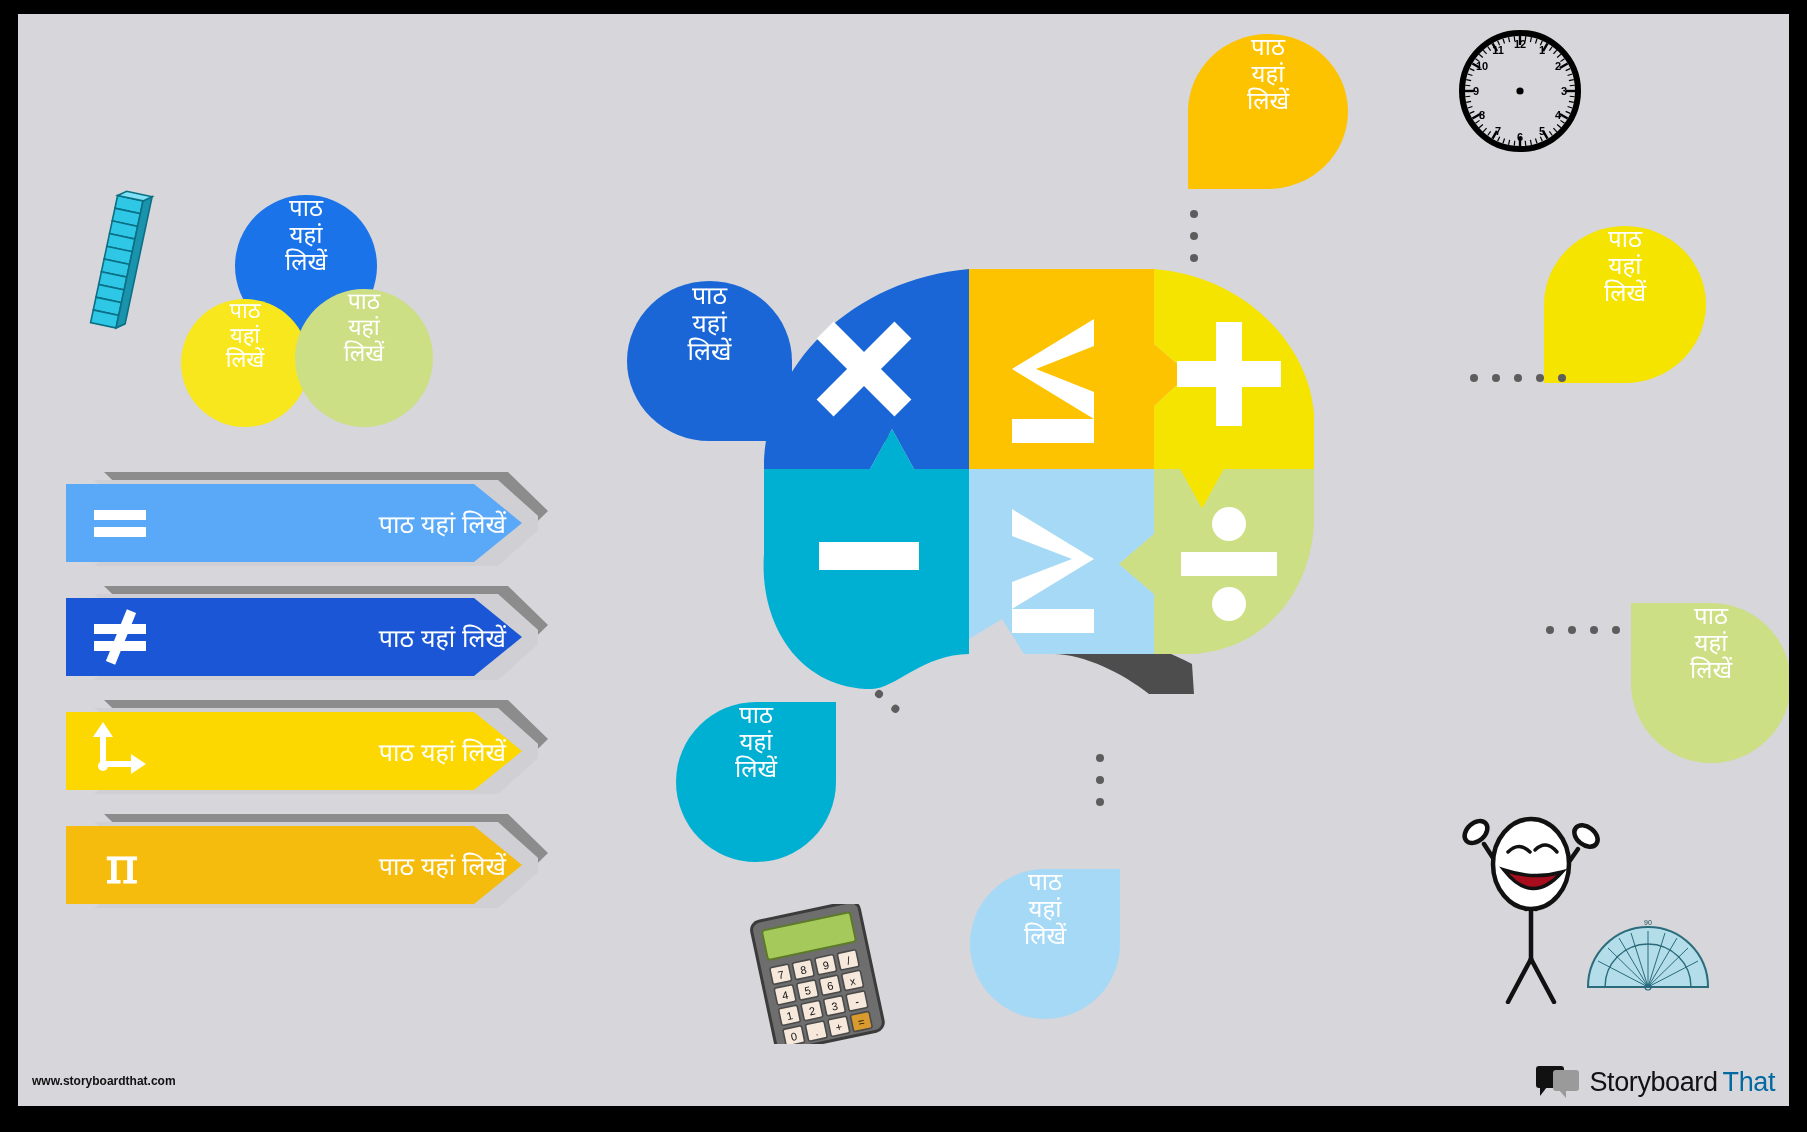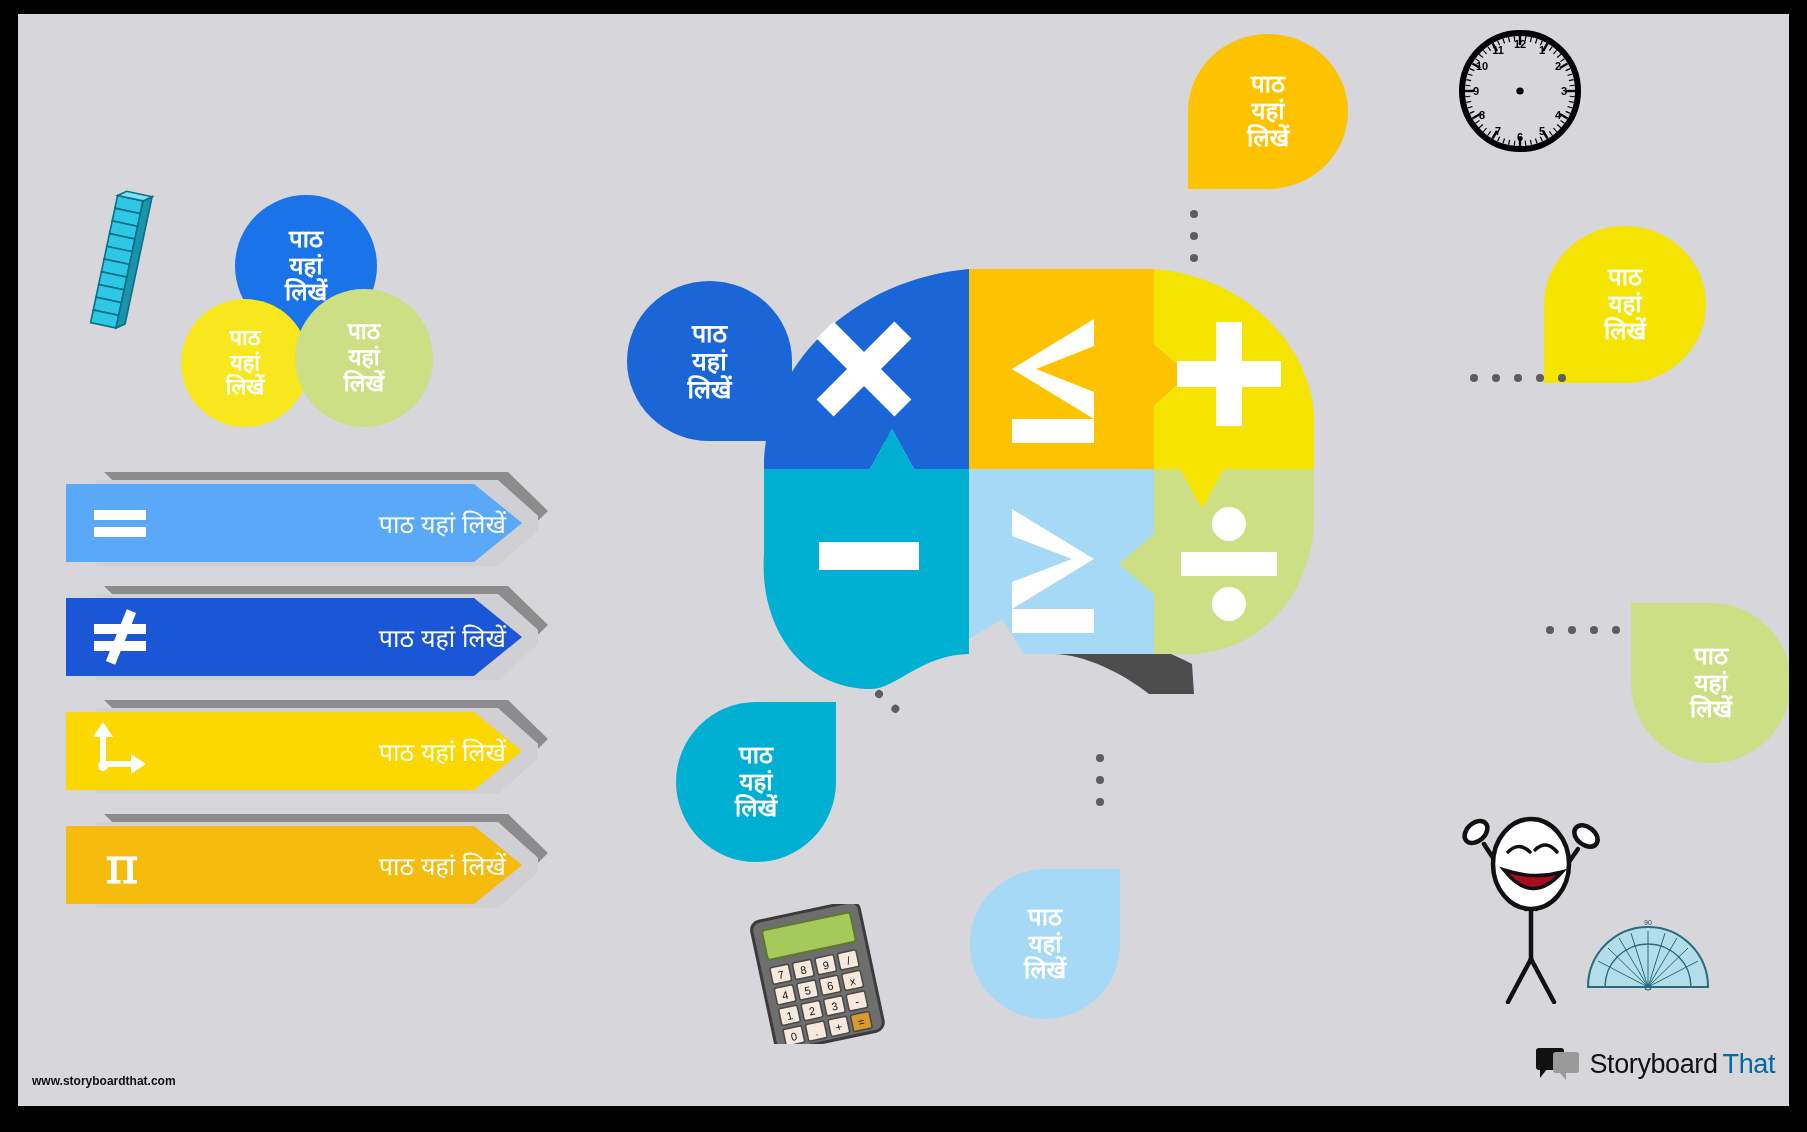--- a/index.html
+++ b/index.html
@@ -15,22 +15,22 @@
     clip-path:polygon(0 0, 1060px 0, 1010px 90px, 0 90px);
     display:flex;align-items:center;
   }
   #title-text{
     color:#ffffff;font-size:55px;font-weight:700;letter-spacing:1px;
     margin-left:140px;white-space:nowrap;line-height:1;
   }
 
   
   .bubble{
-    position:absolute;display:flex;align-items:center;justify-content:center;
-    text-align:center;color:#fff;line-height:1.12;font-weight:700;
+    position:absolute;display:flex;justify-content:center;
+    text-align:center;color:#fff;line-height:1.12;font-weight:400;
   }
   .bub-round{border-radius:50%;}
   
   .tear-tr{border-radius:50% 0 50% 50%;}
   .tear-tl{border-radius:0 50% 50% 50%;}
   .tear-br{border-radius:50% 50% 0 50%;}
   .tear-bl{border-radius:50% 50% 50% 0;}
 
   
   .dots{position:absolute;display:flex;gap:14px;align-items:center;}
@@ -67,21 +67,21 @@
   
   #ruler{position:absolute;left:60px;top:175px;width:80px;height:145px;}
   #calculator{position:absolute;left:728px;top:890px;width:145px;height:140px;}
   #protractor{position:absolute;left:1565px;top:885px;width:130px;height:95px;}
   #stickfig{position:absolute;left:1420px;top:760px;width:190px;height:230px;}
 
   
   #footer-url{
     position:absolute;left:14px;bottom:18px;color:#111;font-size:12px;font-weight:700;
   }
-  #logo{position:absolute;right:14px;bottom:26px;display:flex;align-items:center;gap:9px;}
+  #logo{position:absolute;right:14px;bottom:8px;display:flex;align-items:center;gap:9px;}
   #logo .bubs{position:relative;width:44px;height:32px;}
   #logo .bubs .b1{position:absolute;left:0;top:0;width:28px;height:22px;background:#111;border-radius:3px;}
   #logo .bubs .b1:after{content:"";position:absolute;left:4px;top:21px;border-left:7px solid #111;border-bottom:9px solid transparent;}
   #logo .bubs .b2{position:absolute;left:17px;top:4px;width:26px;height:21px;background:#9a9a9a;border-radius:3px;}
   #logo .bubs .b2:after{content:"";position:absolute;left:6px;top:20px;border-right:7px solid #9a9a9a;border-bottom:8px solid transparent;}
   #logo .t1{font-size:27px;color:#111;letter-spacing:-.4px;}
   #logo .t2{font-size:27px;color:#0369a1;letter-spacing:-.4px;margin-left:-4px;}
 </style>
 </head>
 <body>

